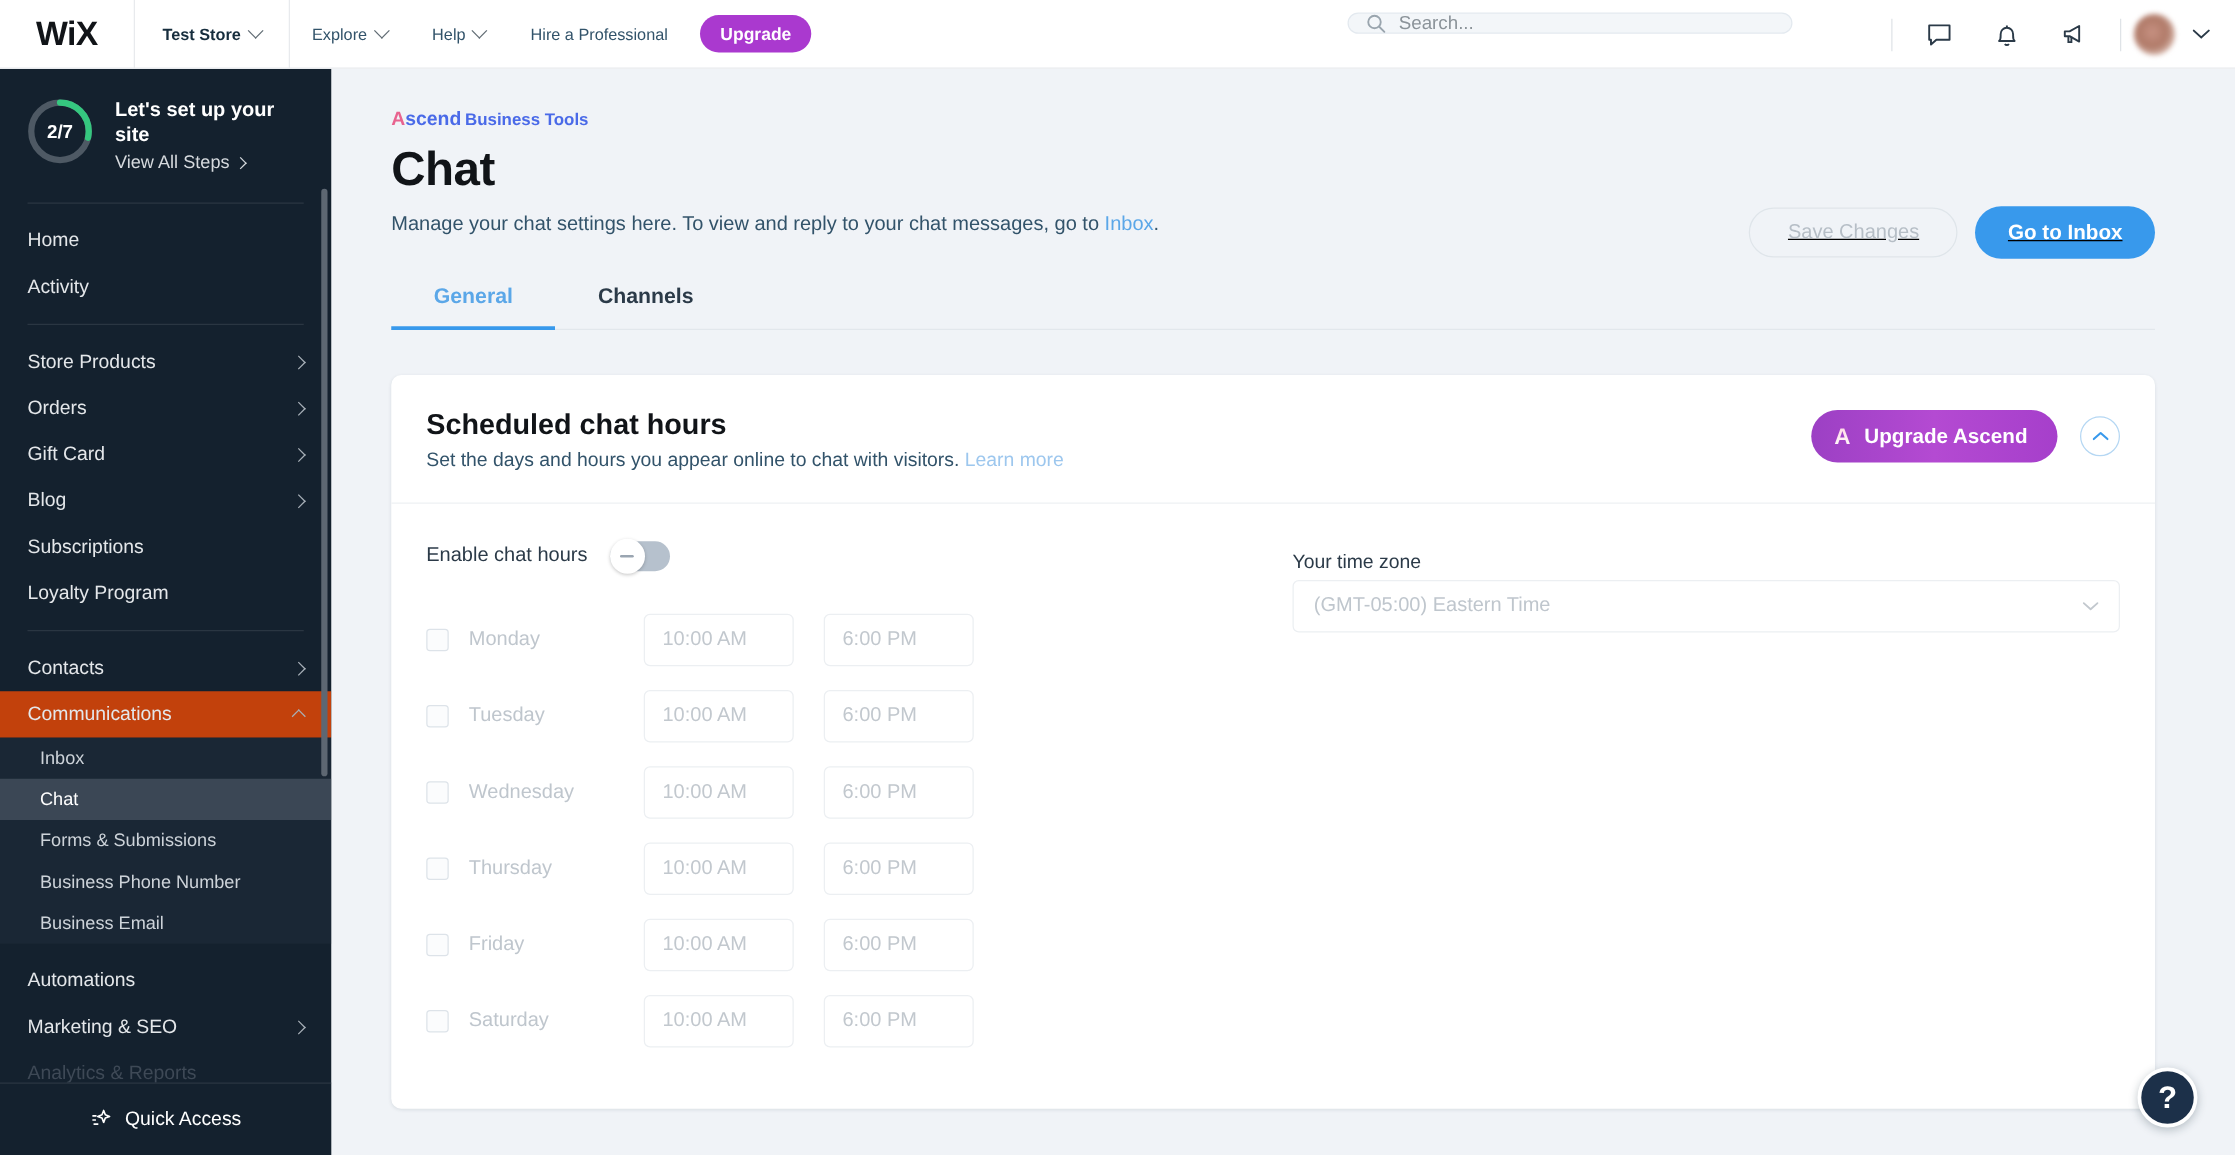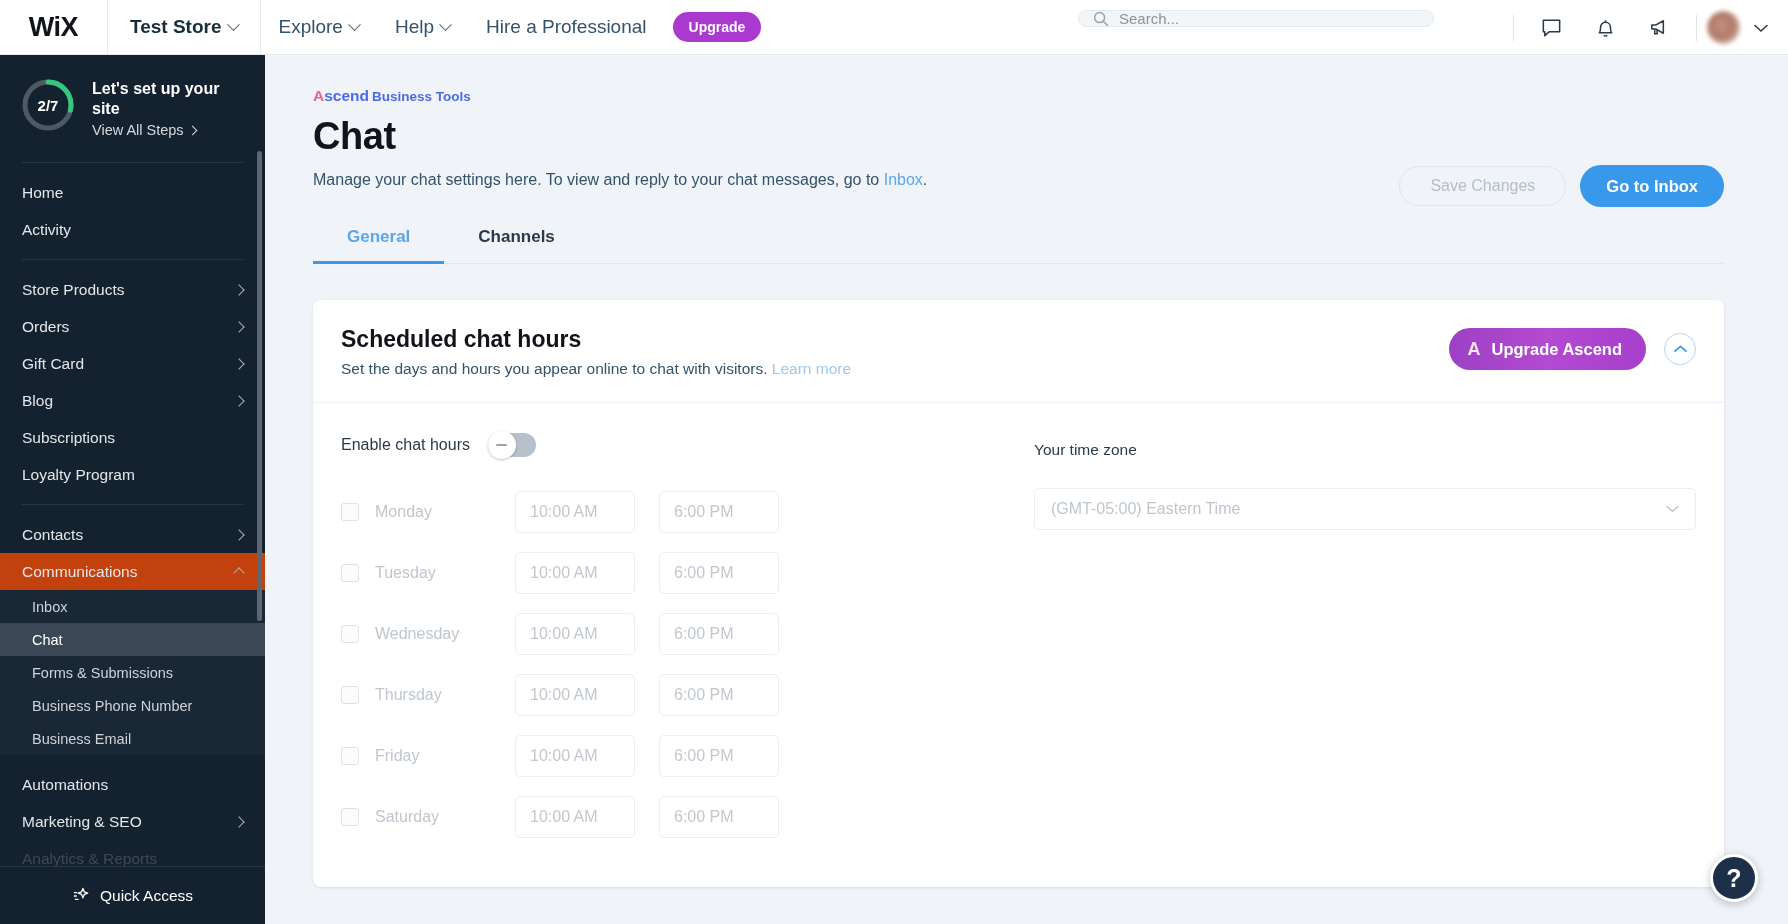--- a/index.html
+++ b/index.html
@@ -18,21 +18,21 @@
     border-bottom: 1px solid #e8eaed; z-index: 30;
   }
   .wix-logo {
     width: 107px; display: flex; align-items: center; justify-content: center;
     font-size: 27px; font-weight: 700; letter-spacing: -0.5px; color: #111418;
     height: 55px;
   }
   .tb-divider { width: 1px; height: 55px; background: #e8eaed; }
   .tb-item {
     display: flex; align-items: center; gap: 7px; padding: 0 18px; height: 53px;
-    font-size: 19px; color: #32536a; cursor: pointer; white-space: nowrap;
+    font-size: 13px; color: #32536a; cursor: pointer; white-space: nowrap;
   }
   .tb-item.store { font-weight: 700; color: #162d3d; padding: 0 22px; }
   .caret { display: inline-block; width: 9px; height: 9px;
     border-right: 1.7px solid #5f6a72; border-bottom: 1.7px solid #5f6a72;
     transform: rotate(45deg) translate(-2px,-2px); }
   .upgrade-pill {
     margin-left: 8px; background: #aa39cf; color: #fff; font-size: 14px;
     font-weight: 700; padding: 7px 16px; border-radius: 16px; cursor: pointer;
   }
   .searchwrap { position: absolute; left: 1078px; top: 10px; width: 356px; height: 34px; }
@@ -102,21 +102,21 @@
     background: #f0f3f7; overflow: hidden;
   }
   .page-head { padding: 32px 56px 0 56px; position: relative; }
   .ascend-logo { font-size: 15.5px; font-weight: 700; letter-spacing: 0; }
   .ascend-logo .a { color: #e8638f; }
   .ascend-logo .scend { color: #4a6ae8; }
   .ascend-logo .bt { color: #4a6ae8; font-weight: 600; font-size: 13.5px; margin-left: 3px; }
   .page-title { font-size: 38px; font-weight: 700; color: #111418; margin-top: 10px; letter-spacing: -0.4px; }
   .page-sub { font-size: 16px; color: #32536a; margin-top: 13px; }
   .page-sub a { color: #5ba7e8; text-decoration: none; cursor: pointer; }
-  .head-actions { position: absolute; right: 56px; top: 110px; display: flex; align-items: center; gap: 14px; }
+  .head-actions { position: absolute; right: 56px; top: 110px; display: flex; align-items: center; gap: 14px; text-decoration: underline; }
   .btn-save {
     height: 40px; padding: 0 30px; border-radius: 20px; border: 1px solid #dfe5ea;
     background: transparent; color: #b6bec6; font-size: 16px; font-weight: 400; cursor: not-allowed;
     display: flex; align-items: center;
   }
   .btn-inbox {
     height: 42px; padding: 12px 26px; border-radius: 21px; border: none;
     background: #3899ec; color: #fff; font-size: 16.5px; font-weight: 700; cursor: pointer;
     display: flex; align-items: center;
   }
@@ -177,21 +177,21 @@
     background: #fbfcfd; flex: 0 0 18px; cursor: pointer;
   }
   .day-name { width: 140px; margin-left: 16px; font-size: 16px; color: #bfc6cd; }
   .time-input {
     width: 120px; height: 42px; border: 1px solid #eceff2; border-radius: 5px;
     background: #fff; display: flex; align-items: center; padding: 0 14px;
     font-size: 16px; color: #c2c8ce; cursor: pointer;
   }
   .time-input + .time-input { margin-left: 24px; }
 
-  .tz-label { font-size: 15.5px; color: #2b3a48; margin-bottom: 29px; }
+  .tz-label { font-size: 15.5px; color: #2b3a48; margin-bottom: 5px; }
   .tz-select {
     width: 662px; height: 42px; border: 1px solid #eceff2; border-radius: 5px; background: #fff;
     display: flex; align-items: center; padding: 0 16px; font-size: 16px; color: #bfc6cd; cursor: pointer;
     justify-content: space-between;
   }
 
   .help-fab {
     position: absolute; right: 30px; bottom: 22px; width: 48px; height: 48px; border-radius: 50%;
     background: #1c3049; color: #fff; display: flex; align-items: center; justify-content: center;
     font-size: 25px; font-weight: 700; cursor: pointer; box-shadow: 0 2px 8px rgba(22,45,61,0.28);

